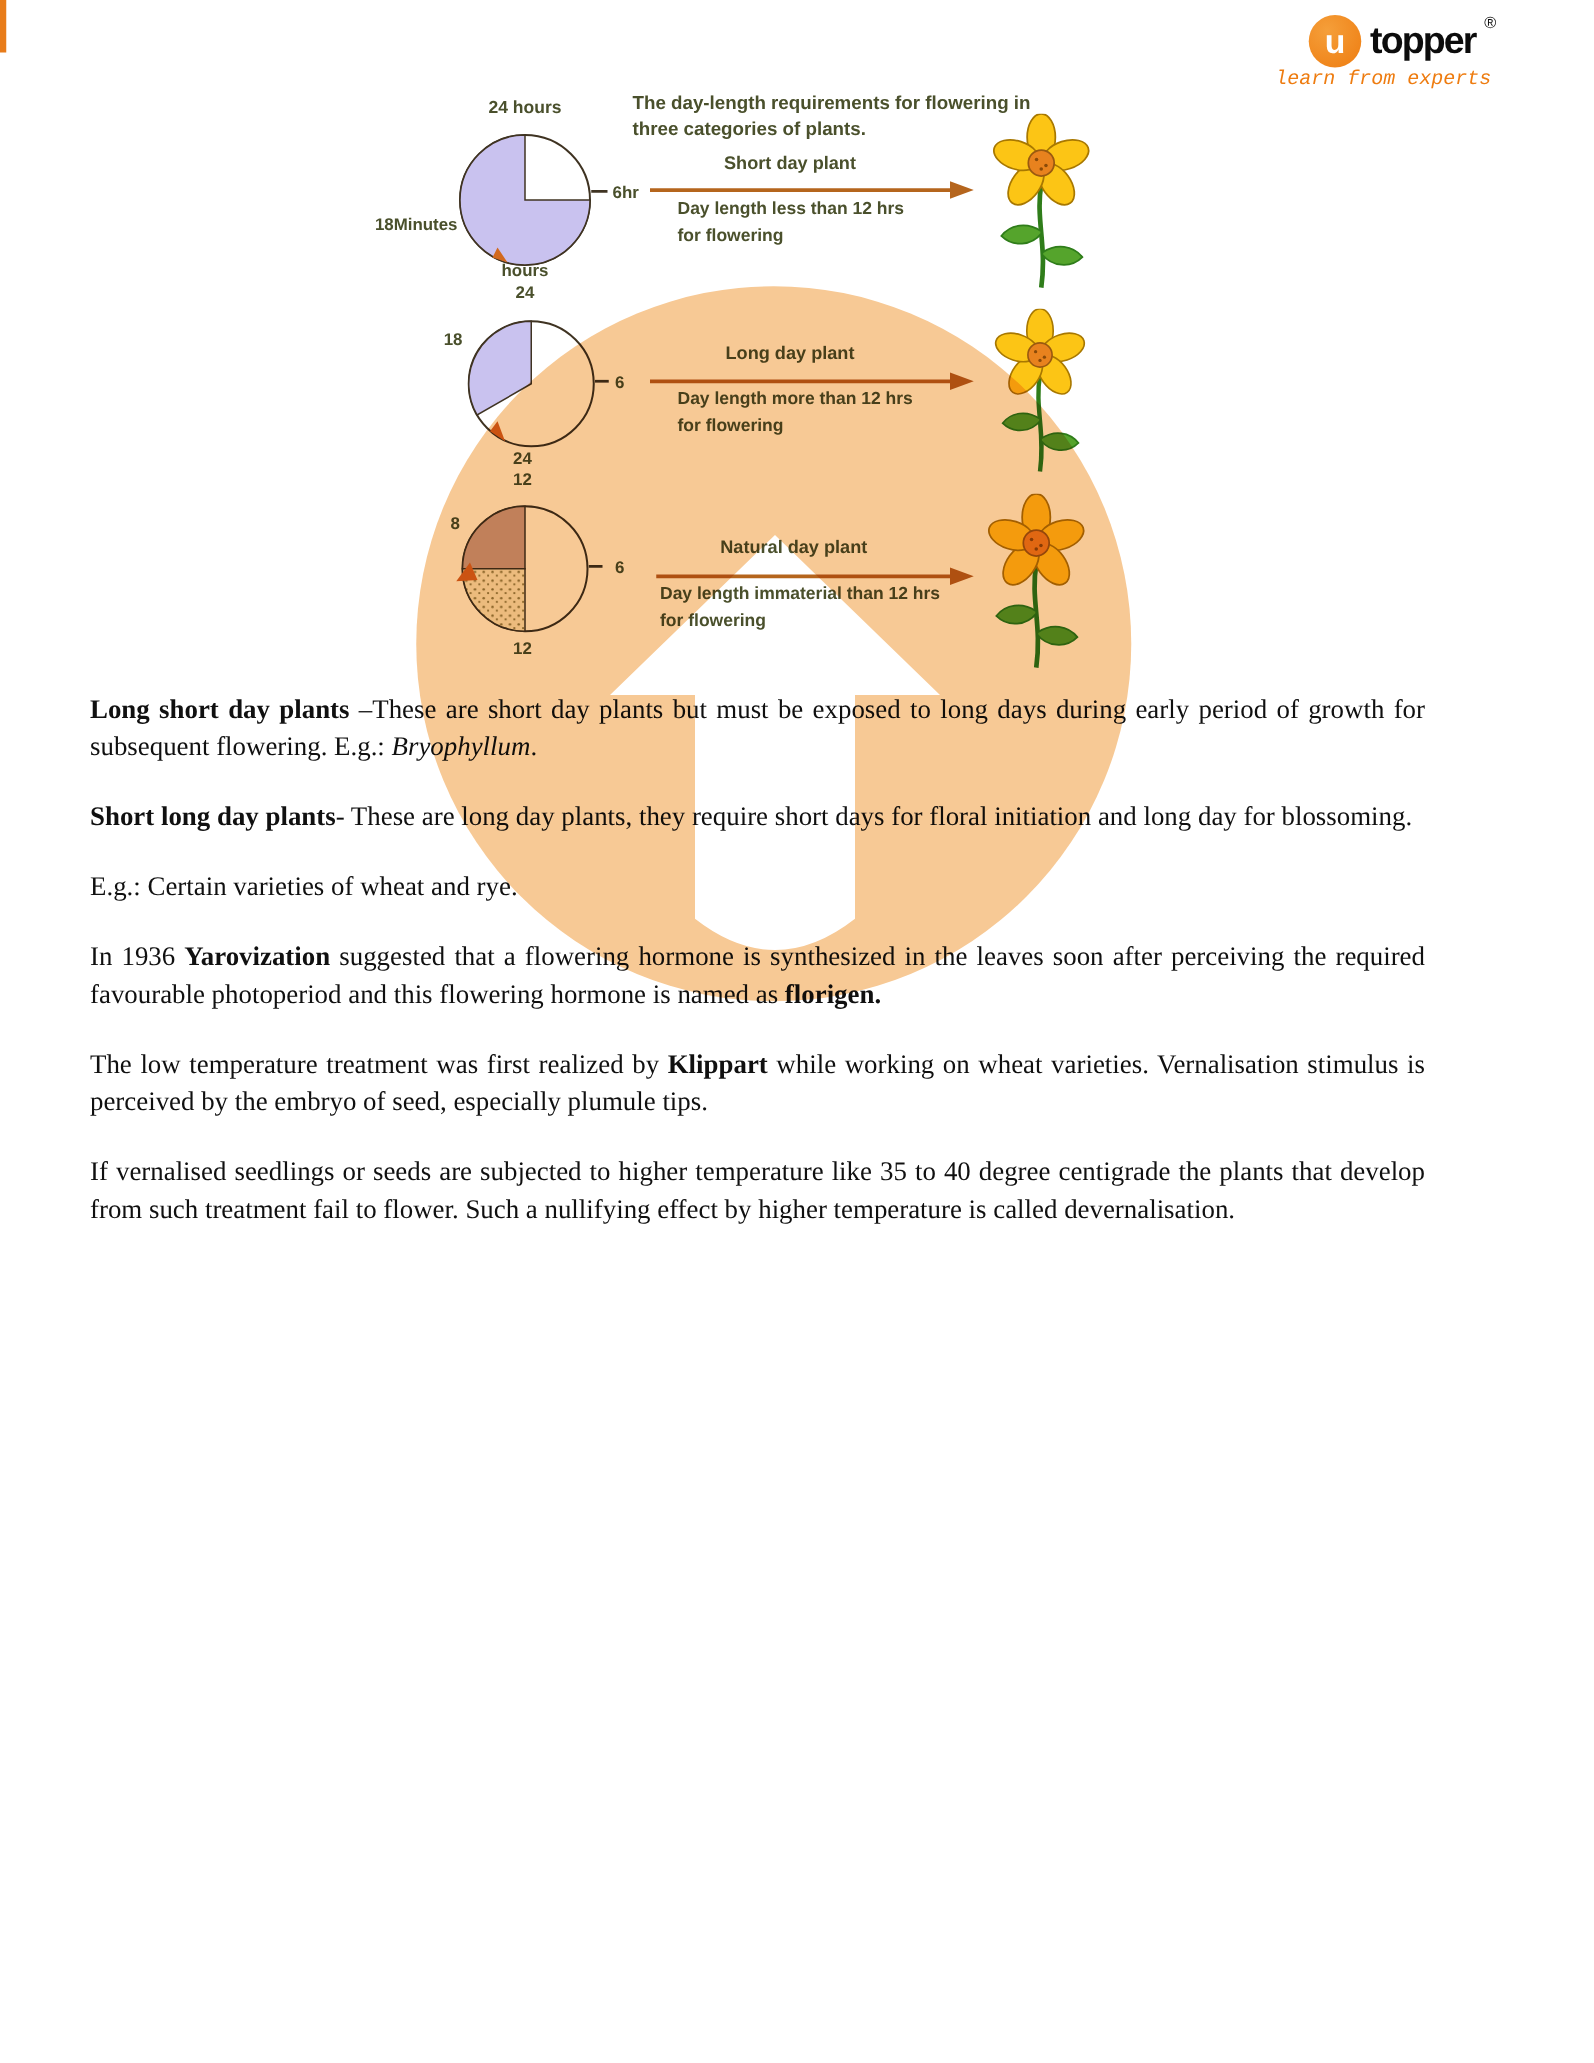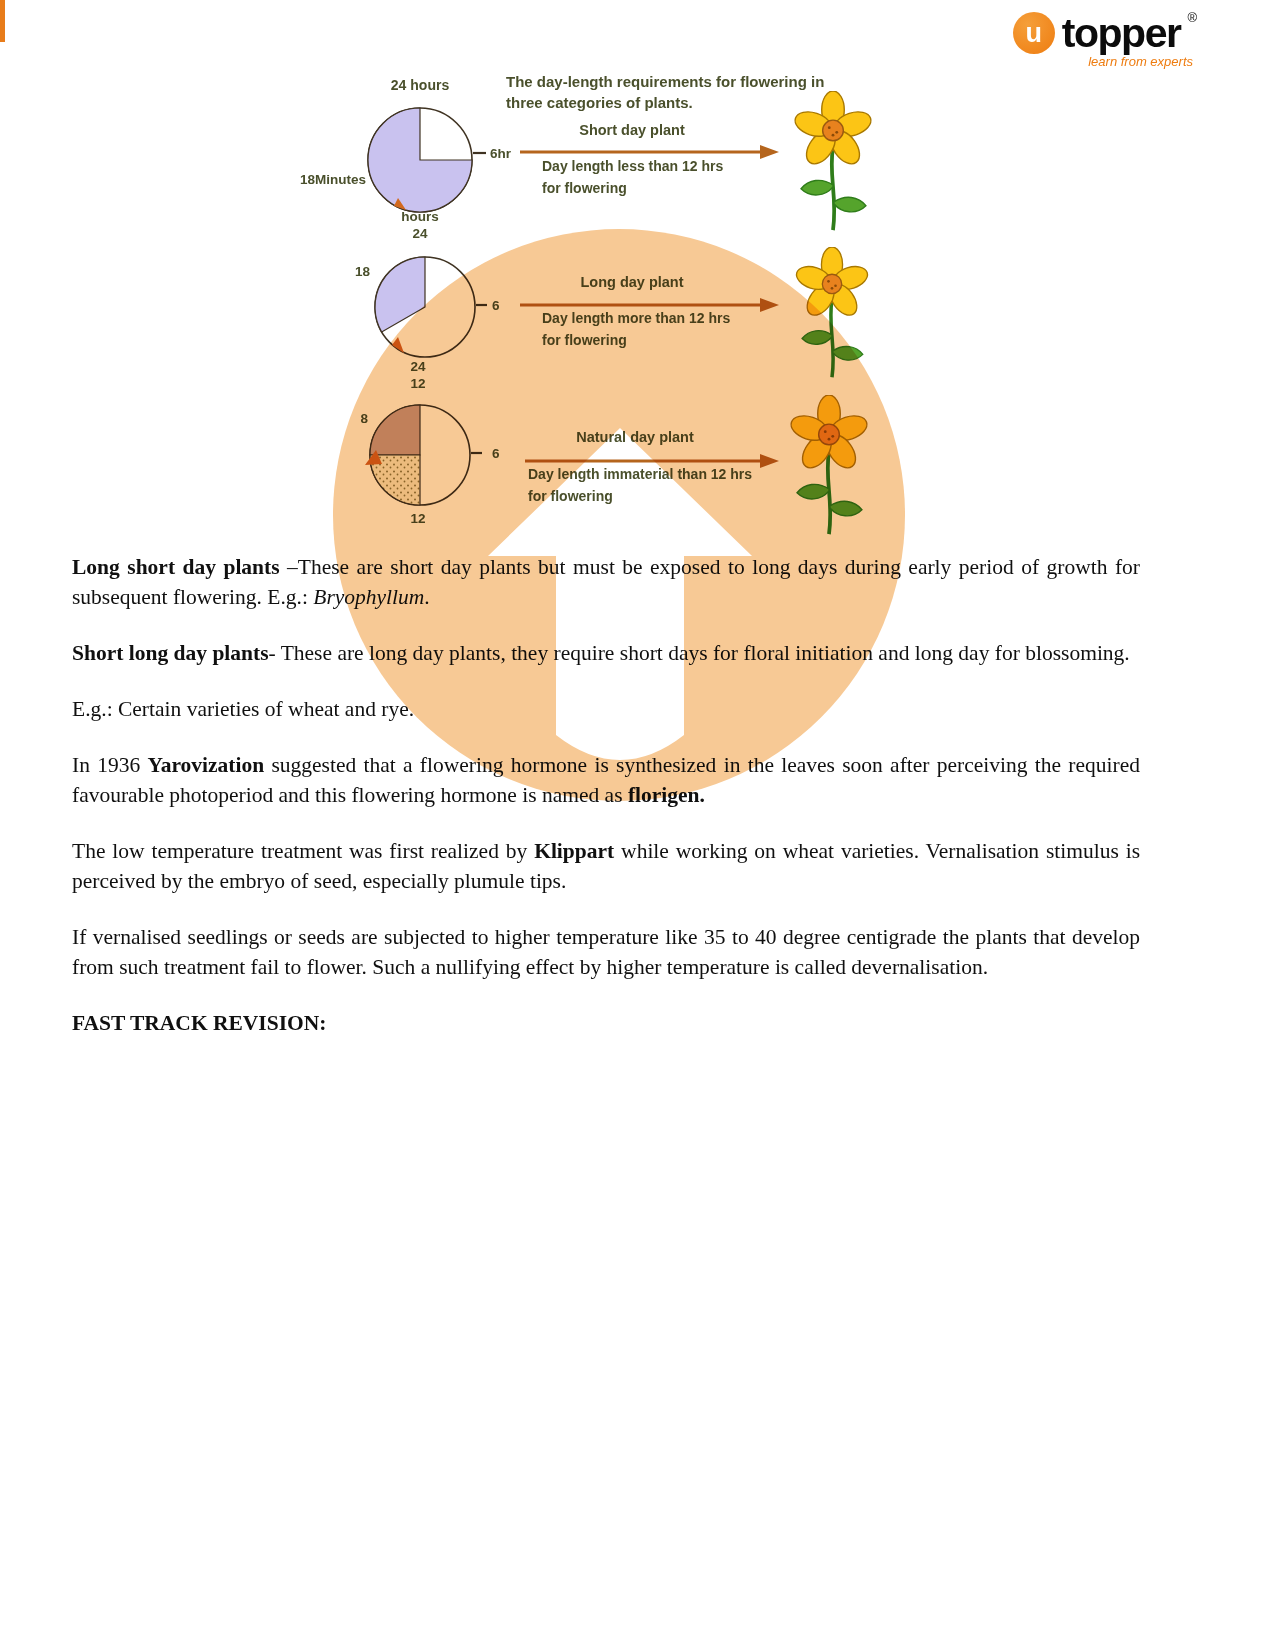--- a/index.html
+++ b/index.html
@@ -7,26 +7,26 @@
         font-family:"Liberation Serif",serif;color:#111;}
   .edge-bar{position:absolute;left:0;top:0;width:5px;height:42px;background:#e87c1a;}
 
   
   .logo{position:absolute;top:12px;right:78px;text-align:right;}
   .logo-row{display:flex;align-items:center;justify-content:flex-end;gap:7px;}
   .logo-mark{width:42px;height:42px;border-radius:50%;
              background:radial-gradient(circle at 35% 30%,#f59f3a,#ee7c10);
              color:#fff;display:flex;align-items:center;justify-content:center;
              font-family:"Liberation Sans",sans-serif;font-weight:bold;font-size:27px;line-height:1;}
-  .logo-word{font-family:"Liberation Sans",sans-serif;font-weight:bold;font-size:41px;
+  .logo-word{font-family:"Liberation Sans",sans-serif;font-weight:bold;font-size:30px;
              letter-spacing:-1.5px;color:#0c0c0c;line-height:1;}
   .logo-reg{font-family:"Liberation Sans",sans-serif;font-size:13px;color:#0c0c0c;
             align-self:flex-start;margin-top:-2px;}
-  .logo-tagline{font-family:Liberation Sans, sans-serif;font-style:italic;color:#ee7c10;
-                font-size:13px;margin-top:0px;padding-right:4px;}
+  .logo-tagline{font-family:Liberation Mono, monospace;font-style:italic;color:#ee7c10;
+                font-size:16px;margin-top:0px;padding-right:4px;}
 
   
   .diagram{position:absolute;left:280px;top:65px;width:620px;height:480px;}
   .dl{font-family:"Liberation Sans",sans-serif;font-weight:bold;fill:#4a502c;}
 
   
   .body-text{position:absolute;left:72px;top:552px;width:1068px;}
   .body-text p{margin:0 0 26px 0;font-size:21.5px;line-height:30px;text-align:justify;color:#101010;}
   .body-text p span.b{font-weight:bold;}
   .body-text p span.i{font-style:italic;}
@@ -143,21 +143,20 @@
     <use href="#flower" x="502" y="330" width="94" height="141"></use>
   </svg>
 
   <div class="body-text">
       <p><span class="b">Long short day plants</span><span> –These are short day plants but must be exposed to long days during early period of growth for subsequent flowering. E.g.: </span><span class="i">Bryophyllum</span><span>.</span></p>
       <p><span class="b">Short long day plants</span><span>- These are long day plants, they require short days for floral initiation and long day for blossoming.</span></p>
       <p><span>E.g.: Certain varieties of wheat and rye.</span></p>
       <p><span>In 1936 </span><span class="b">Yarovization</span><span> suggested that a flowering hormone is synthesized in the leaves soon after perceiving the required favourable photoperiod and this flowering hormone is named as </span><span class="b">florigen.</span></p>
       <p><span>The low temperature treatment was first realized by </span><span class="b">Klippart</span><span> while working on wheat varieties. Vernalisation stimulus is perceived by the embryo of seed, especially plumule tips.</span></p>
       <p><span>If vernalised seedlings or seeds are subjected to higher temperature like 35 to 40 degree centigrade the plants that develop from such treatment fail to flower. Such a nullifying effect by higher temperature is called devernalisation.</span></p>
-      <p><span class="b">FAST TRACK REVISION:</span></p>
     </div>
 
   <svg class="watermark" viewBox="0 0 576 576">
     <circle cx="288" cy="288" r="286" fill="#f7c995"></circle>
     <path d="M289,201 L421,329 L353,329 L353,508 Q289,558 225,508 L225,329 L157,329 Z" fill="#ffffff"></path>
   </svg>
 
 </div>
 
 </body></html>

